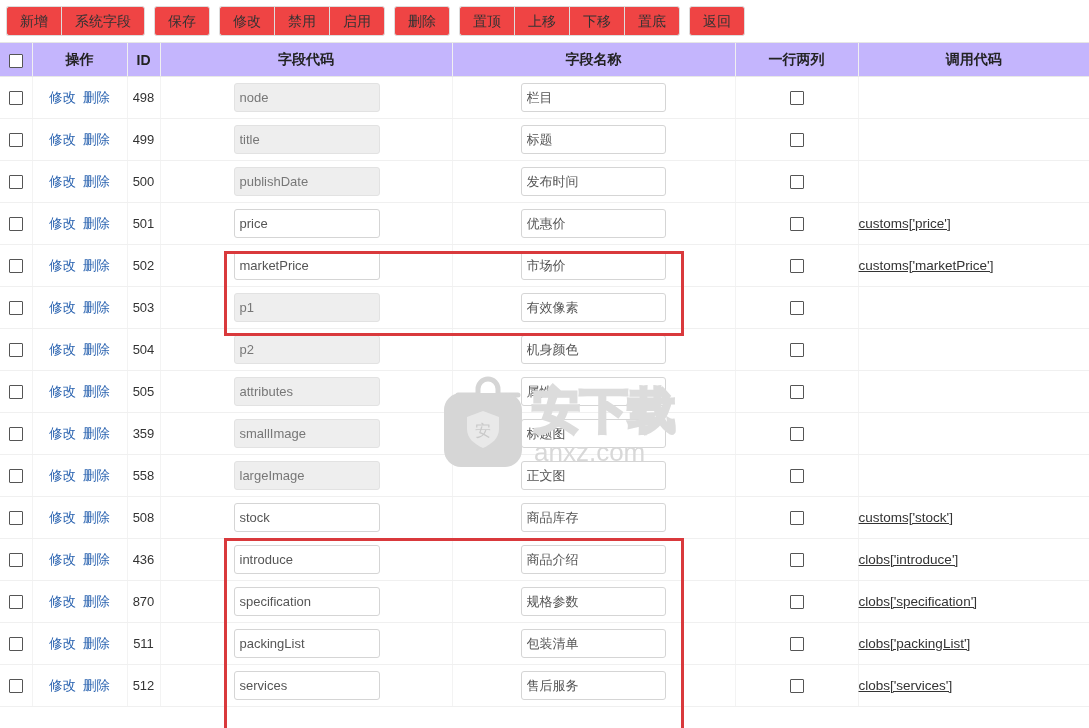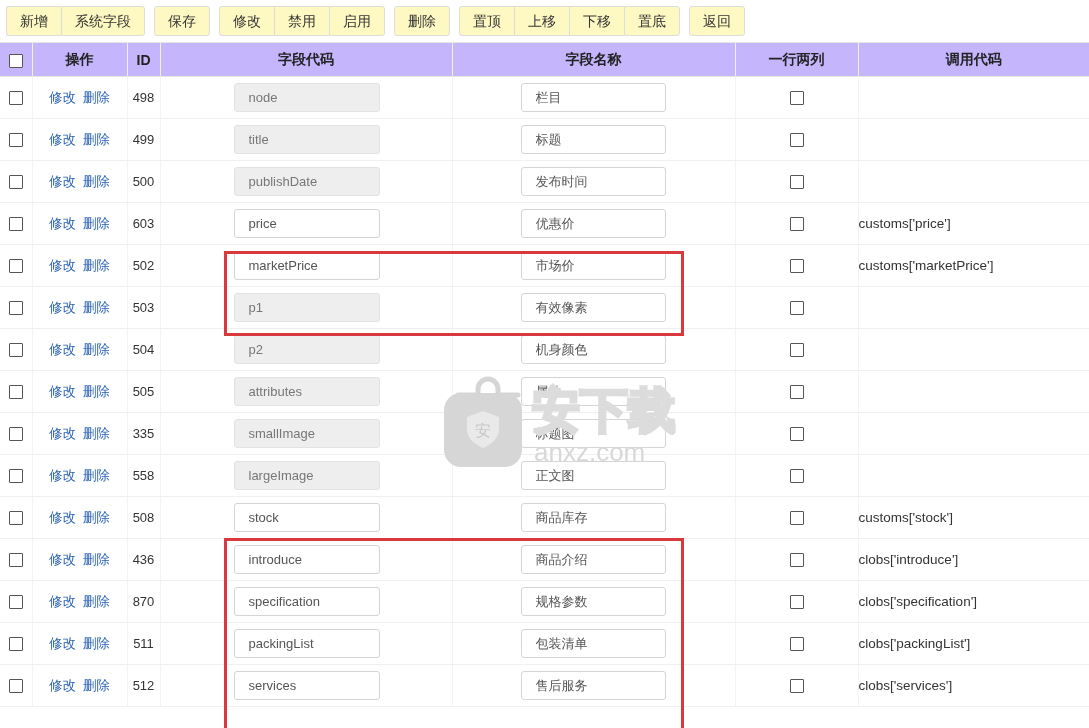--- a/index.html
+++ b/index.html
@@ -33,21 +33,21 @@
     display: flex;
   }
   .btn {
     height: 30px;
     min-width: 40px;
     box-sizing: border-box;
     padding: 0 13px;
     display: flex;
     align-items: center;
     justify-content: center;
-    background: #fef9c3;
+    background: #ef4444;
     border: 1px solid #dddddd;
     border-right-width: 0;
     color: #333333;
     font-size: 14px;
     line-height: 28px;
     cursor: pointer;
     white-space: nowrap;
     user-select: none;
   }
   .btn-group .btn:first-child {
@@ -82,21 +82,21 @@
   }
   table.grid th:last-child { border-right: 0; margin-left: 36px; }
   table.grid td {
     height: 41px;
     padding: 0;
     border-bottom: 1px solid #f0f0f0;
     border-right: 1px solid #f3f3f3;
     background: #ffffff;
     vertical-align: middle;
   }
-  table.grid td:last-child { border-right: 0; }
+  table.grid td:last-child { border-right: 0; text-decoration: underline; }
 
   
   .c-chk   { width: 32px;  }
   .c-op    { width: 95px;  }
   .c-id    { width: 33px;  }
   .c-code  { width: 292px; }
   .c-name  { width: 283px; }
   .c-two   { width: 123px; }
   .c-call  { width: 231px; }
 
@@ -146,21 +146,21 @@
   .fld-wrap.namecol { padding-left: 68px; }
   .fld {
     box-sizing: border-box;
     height: 29px;
     border: 1px solid #d5d5d5;
     border-radius: 3px;
     background: #ffffff;
     color: #555555;
     font-family: "Liberation Sans", "DejaVu Sans", sans-serif;
     font-size: 13px;
-    padding: 0 14px;
+    padding: 0 5px;
     outline: none;
   }
   .fld.w-code { width: 146px; }
   .fld.w-name { width: 145px; }
   .fld.disabled {
     background: #eeeeee;
     border-color: #e2e2e2;
     color: #777777;
     cursor: not-allowed;
   }
@@ -303,21 +303,21 @@
             <div class="fld-wrap namecol">
               <input class="fld w-name" type="text" value="发布时间" style="">
             </div>
           </td>
           <td class="cell-center"><span class="cbx"></span></td>
           <td class="callcode"></td>
         </tr>
         <tr>
           <td class="cell-center"><span class="cbx"></span></td>
           <td class="ops"><a>修改</a><span class="gap"></span><a>删除</a></td>
-          <td class="id-cell">603</td>
+          <td class="id-cell">501</td>
           <td>
             <div class="fld-wrap codecol">
               <input class="fld w-code" type="text" value="price" style="">
             </div>
           </td>
           <td>
             <div class="fld-wrap namecol">
               <input class="fld w-name" type="text" value="优惠价" style="">
             </div>
           </td>
@@ -388,21 +388,21 @@
             <div class="fld-wrap namecol">
               <input class="fld w-name" type="text" value="属性" style="">
             </div>
           </td>
           <td class="cell-center"><span class="cbx"></span></td>
           <td class="callcode"></td>
         </tr>
         <tr>
           <td class="cell-center"><span class="cbx"></span></td>
           <td class="ops"><a>修改</a><span class="gap"></span><a>删除</a></td>
-          <td class="id-cell">335</td>
+          <td class="id-cell">359</td>
           <td>
             <div class="fld-wrap codecol">
               <input class="fld w-code disabled" type="text" disabled="" value="smallImage" style="">
             </div>
           </td>
           <td>
             <div class="fld-wrap namecol">
               <input class="fld w-name" type="text" value="标题图" style="">
             </div>
           </td>

